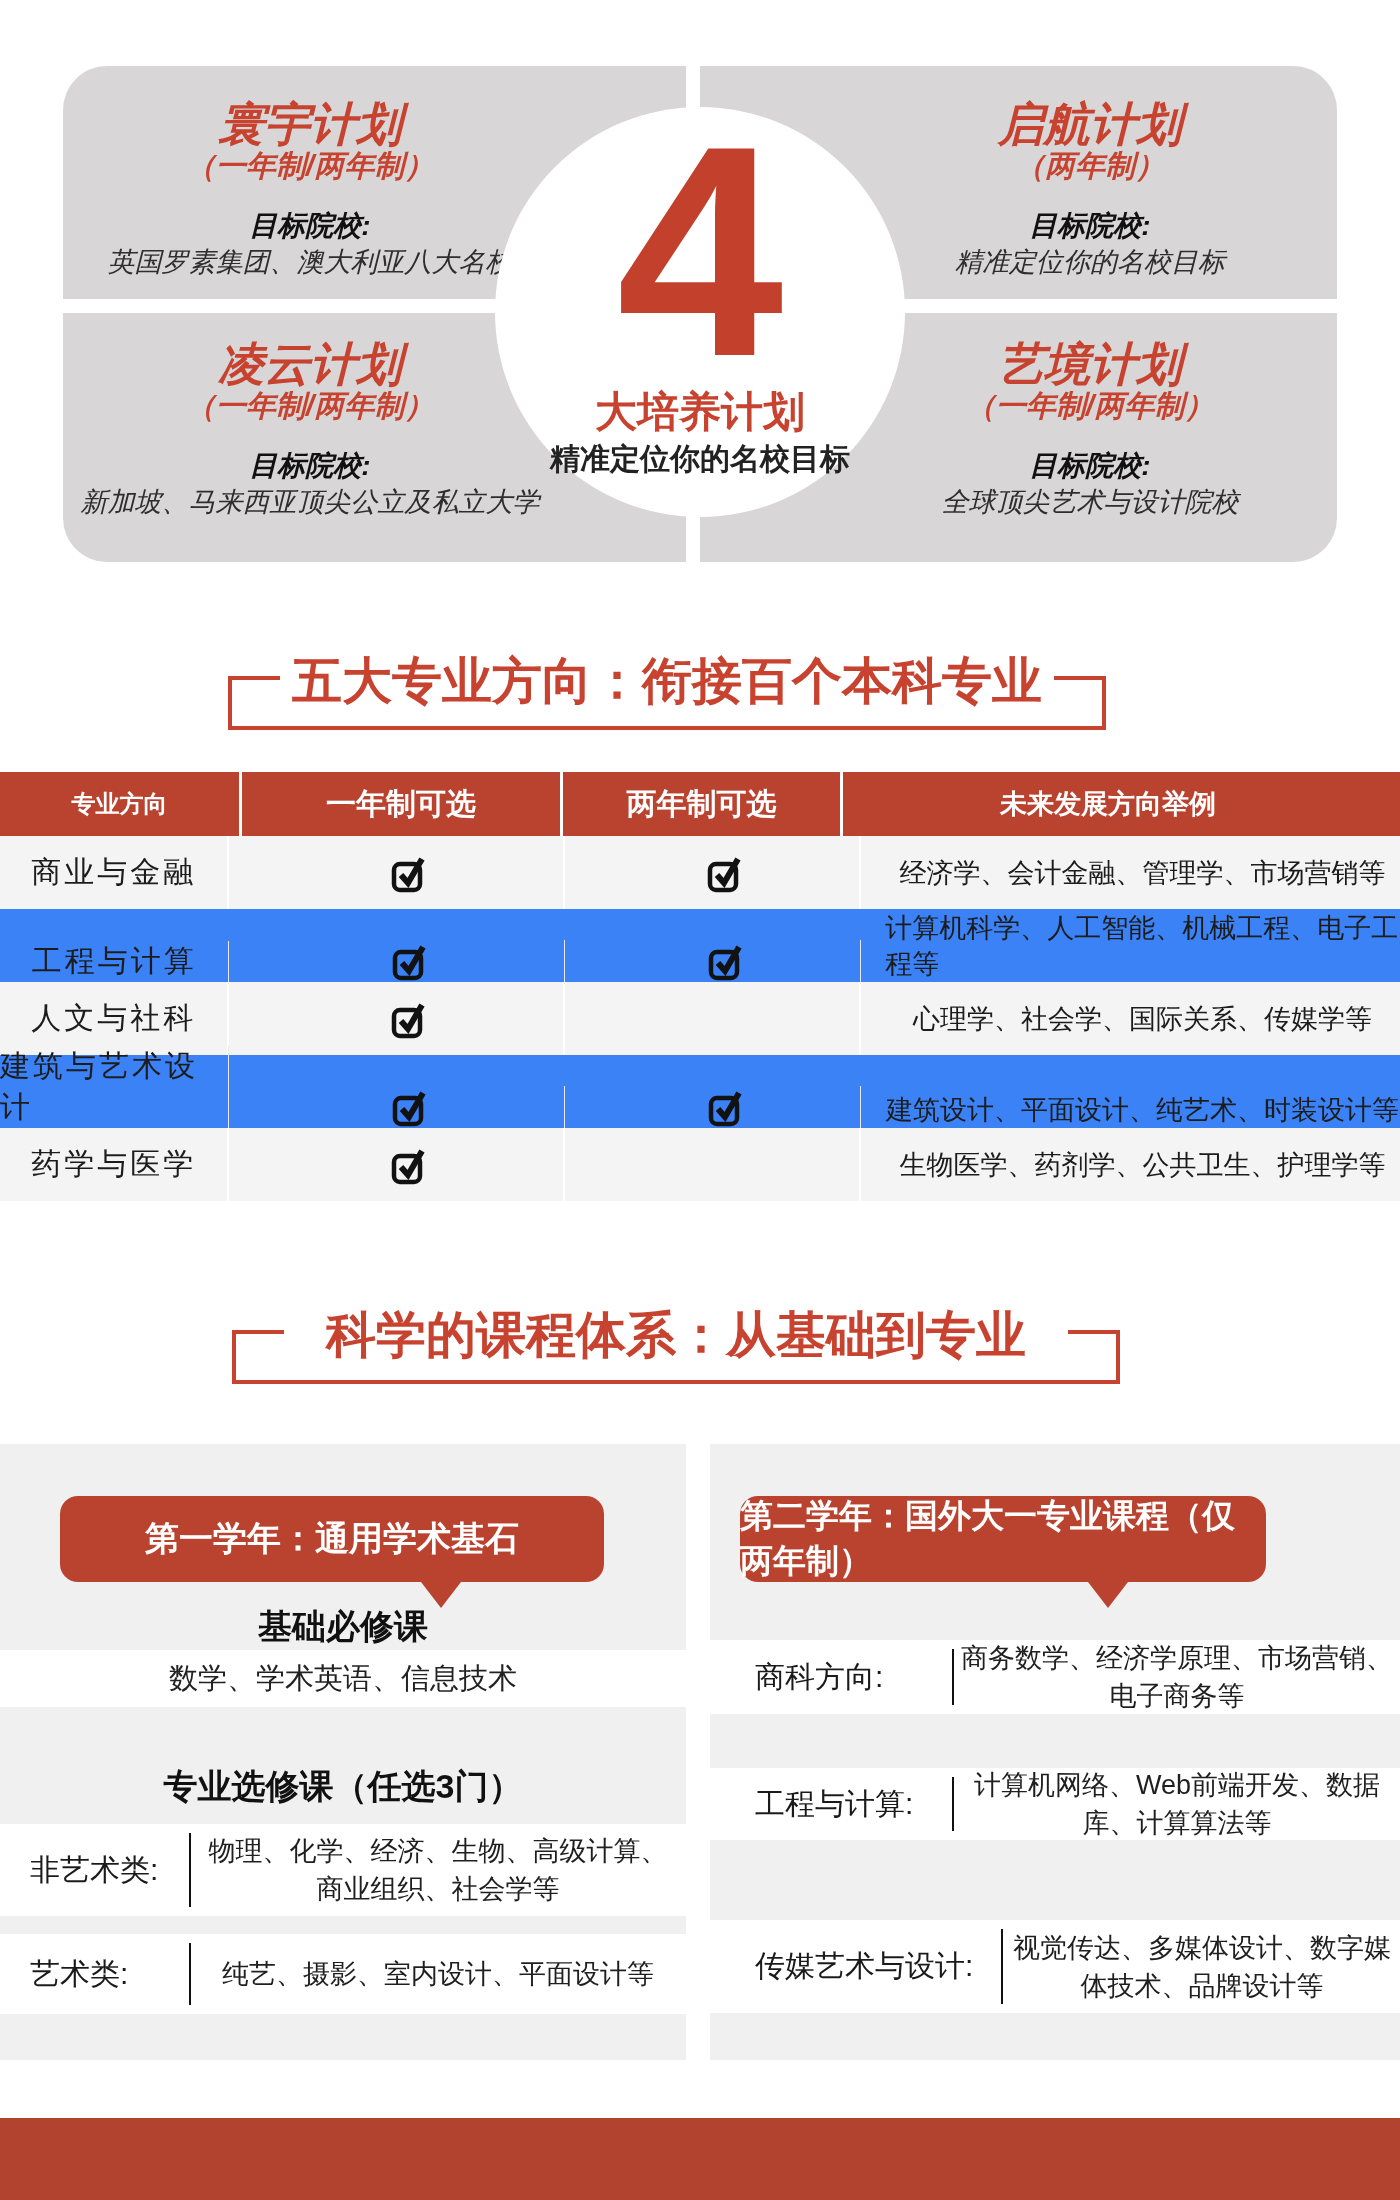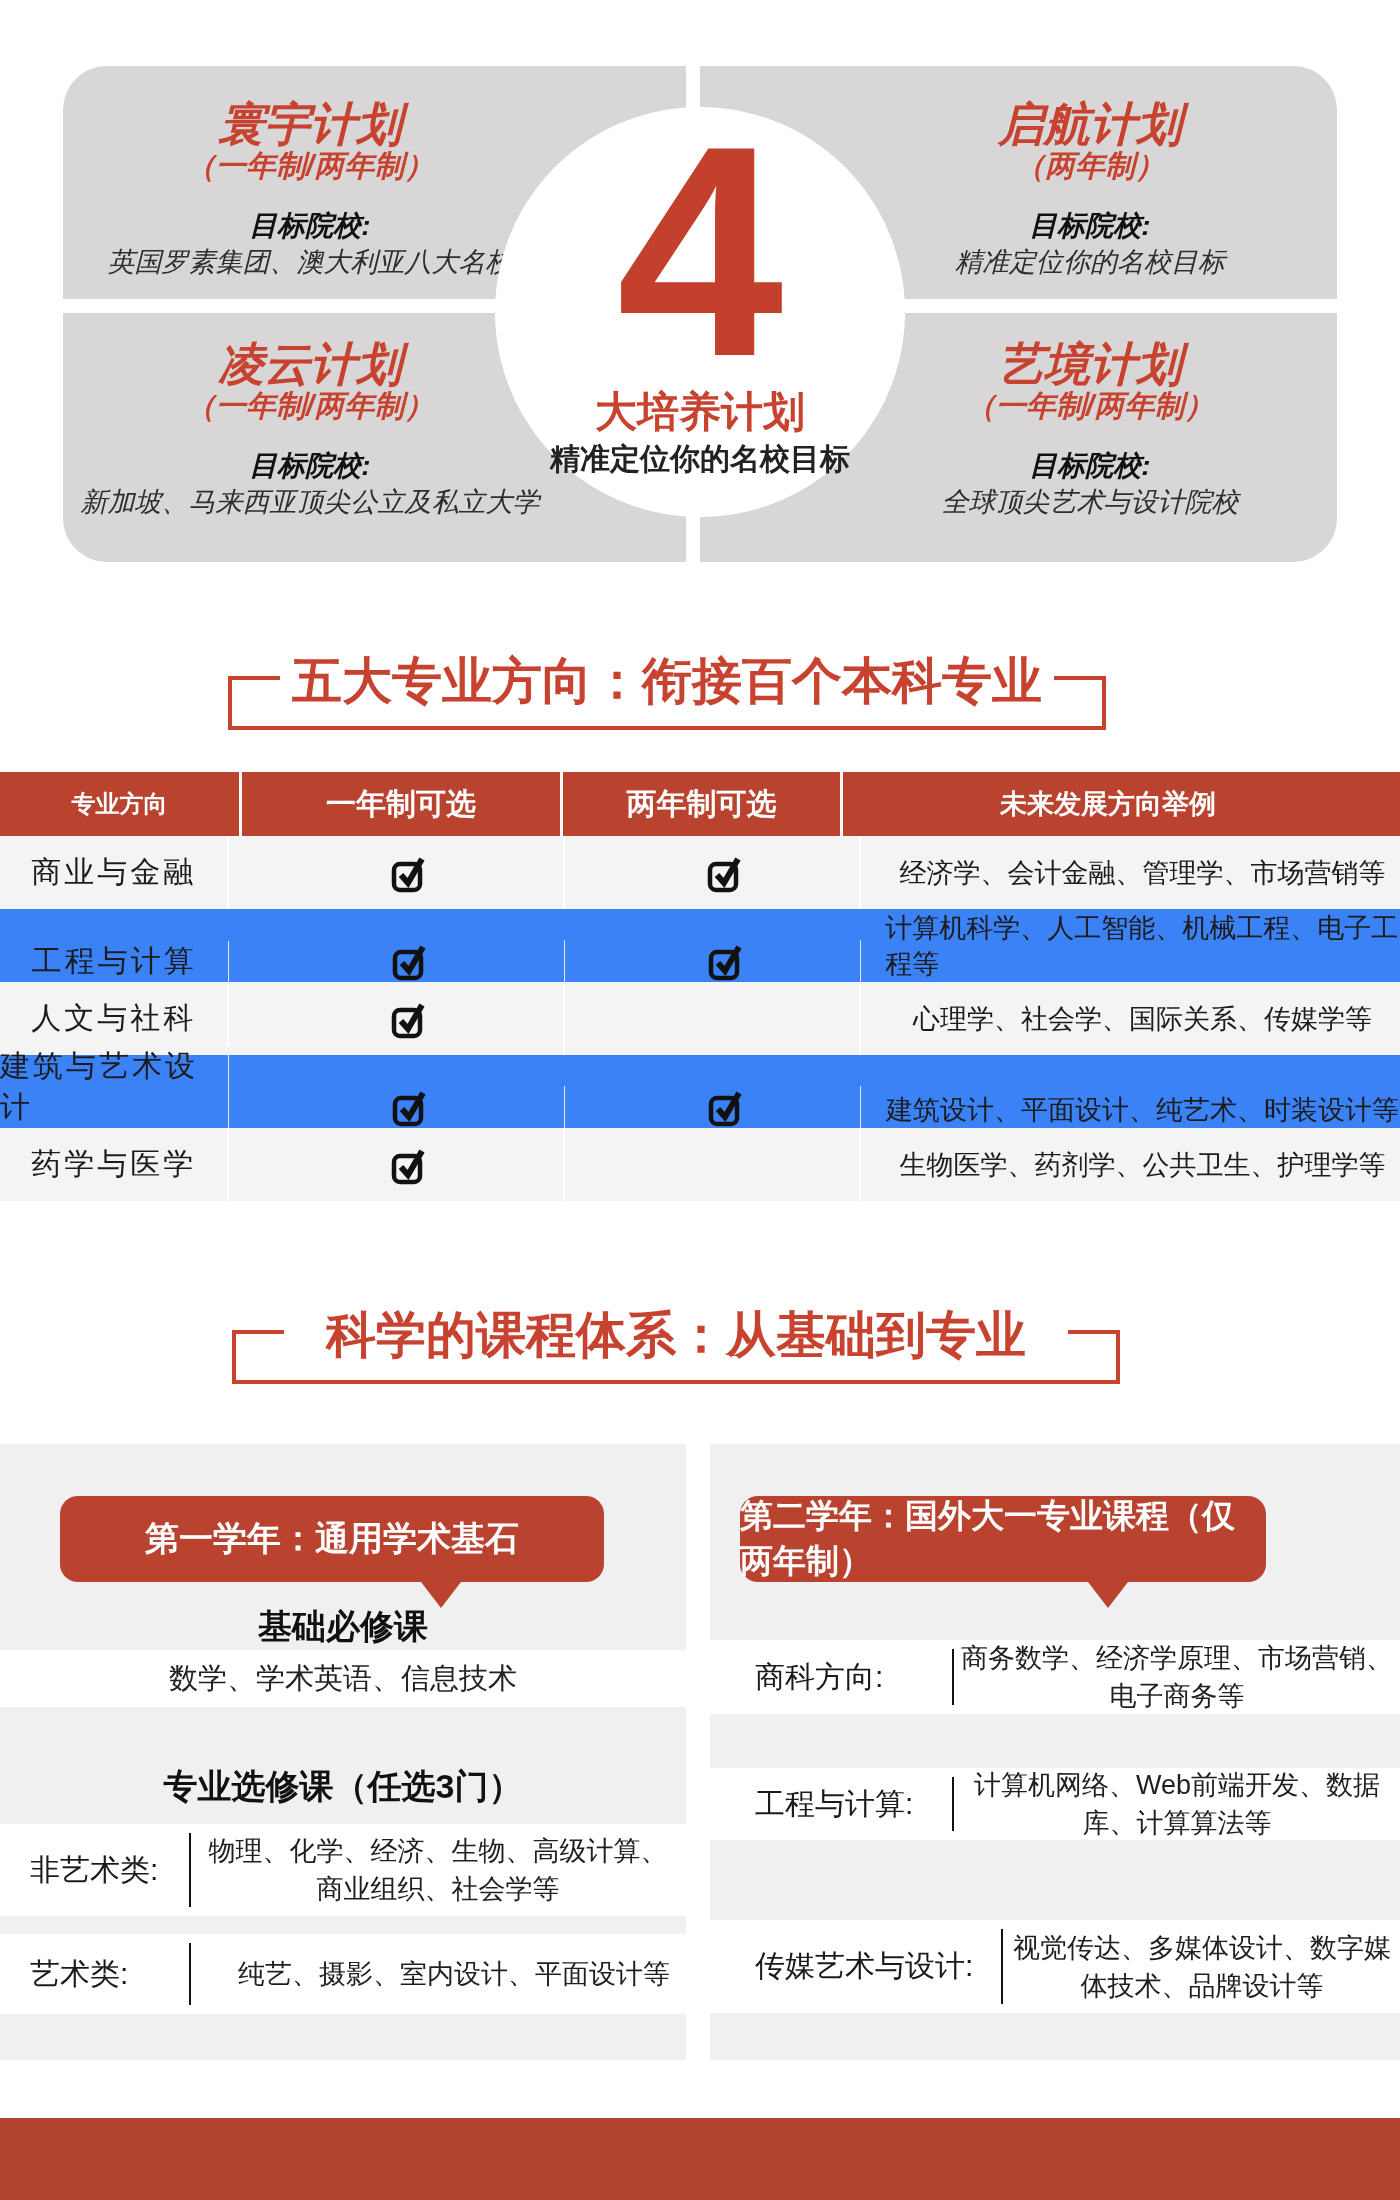--- a/index.html
+++ b/index.html
@@ -94,21 +94,21 @@
   .row-label{position:absolute;left:30px;top:0;height:100%;display:flex;align-items:center;font-size:30px;color:#1a1a1a;}
   .row-label-r{left:45px;}
   .row-divider{position:absolute;top:9px;bottom:9px;width:2px;background:#111;}
   .row-desc{position:absolute;top:0;height:100%;display:flex;align-items:center;justify-content:center;
     text-align:center;font-size:27px;line-height:38px;color:#1f1f1f;}
   .lrow1{left:0;top:1824px;width:686px;height:92px;}
   .lrow1 .row-divider{left:189px;}
   .lrow1 .row-desc{left:200px;width:476px;}
   .lrow2{left:0;top:1934px;width:686px;height:80px;}
   .lrow2 .row-divider{left:189px;}
-  .lrow2 .row-desc{left:216px;width:476px;font-family:Liberation Serif, serif;}
+  .lrow2 .row-desc{left:200px;width:476px;font-family:Liberation Serif, serif;}
   .rrow1{left:710px;top:1640px;width:690px;height:74px;}
   .rrow1 .row-divider{left:242px;}
   .rrow1 .row-desc{left:248px;width:438px;}
   .rrow2{left:710px;top:1768px;width:690px;height:72px;}
   .rrow2 .row-divider{left:242px;}
   .rrow2 .row-desc{left:248px;width:438px;}
   .rrow3{left:710px;top:1920px;width:690px;height:93px;}
   .rrow3 .row-divider{left:291px;}
   .rrow3 .row-desc{left:298px;width:388px;}
   

